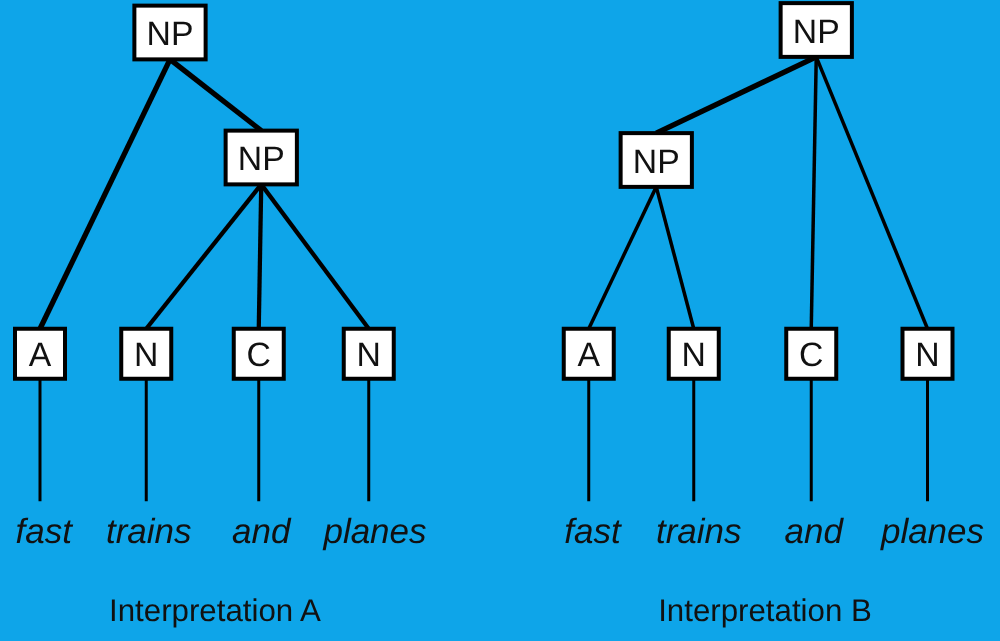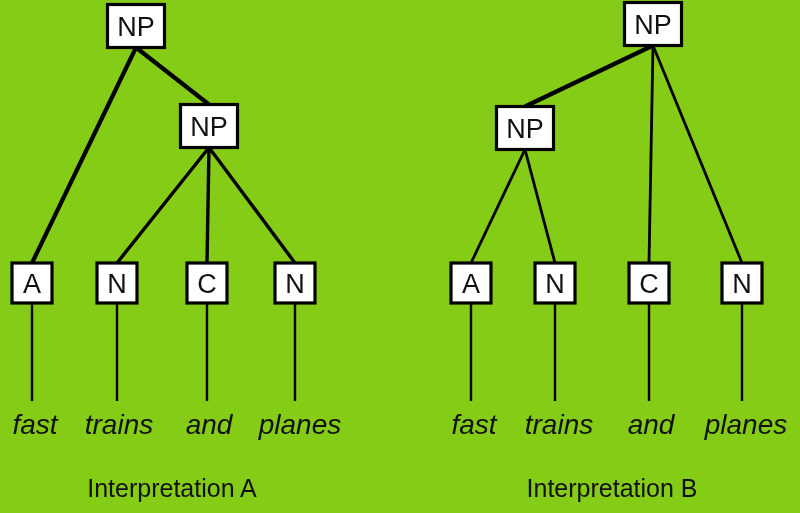--- a/index.html
+++ b/index.html
@@ -10,21 +10,21 @@
   body {
     width: 800px;
     height: 513px;
     overflow: hidden;
     font-family: "Liberation Sans", sans-serif;
   }
   #figure {
     position: relative;
     width: 800px;
     height: 513px;
-    background: #84cc16;
+    background: #0ea5e9;
   }
   svg#tree-canvas {
     position: absolute;
     left: 0;
     top: 0;
     width: 800px;
     height: 513px;
     display: block;
   }
   .edge {

